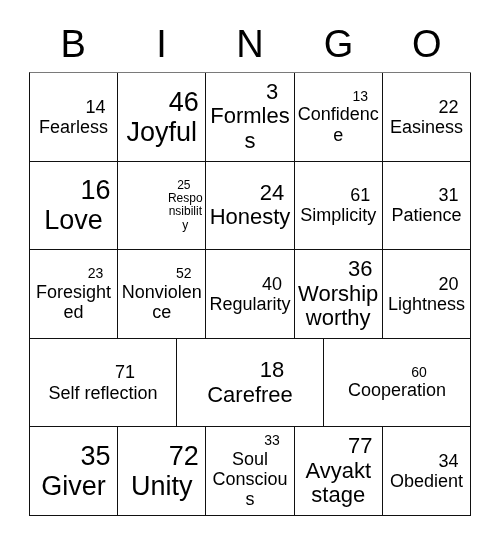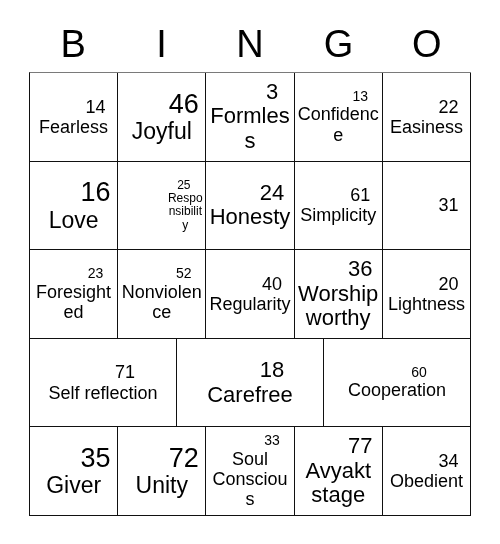--- a/index.html
+++ b/index.html
@@ -71,21 +71,21 @@
     white-space: nowrap;
     margin-left: 44px;
   }
   .cell-label {
     display: block;
     line-height: 1.12;
     word-break: break-word;
   }
   
   .sz-xl .cell-number { font-size: 27px; }
-  .sz-xl .cell-label  { font-size: 23px; }
+  .sz-xl .cell-label  { font-size: 27px; }
   .sz-lg .cell-number { font-size: 22px; }
   .sz-lg .cell-label  { font-size: 22px; }
   .sz-md .cell-number { font-size: 18px; }
   .sz-md .cell-label  { font-size: 18px; }
   .sz-sm .cell-number { font-size: 14px; }
   .sz-sm .cell-label  { font-size: 18px; }
   .sz-xs .cell-number { font-size: 12px; }
   .sz-xs .cell-label  { font-size: 12px; padding-left: 47px; }
 </style>
 </head>
@@ -138,20 +138,21 @@
       <div class="cell sz-lg">
         <span class="cell-number">24</span>
         <span class="cell-label">Honesty</span>
       </div>
       <div class="cell sz-md">
         <span class="cell-number">61</span>
         <span class="cell-label">Simplicity</span>
       </div>
       <div class="cell sz-md">
         <span class="cell-number">31</span>
+        <span class="cell-label">Patience</span>
       </div>
     </div>
 
     <div class="grid-row">
       <div class="cell sz-sm">
         <span class="cell-number">23</span>
         <span class="cell-label">Foresighted</span>
       </div>
       <div class="cell sz-sm">
         <span class="cell-number">52</span>

